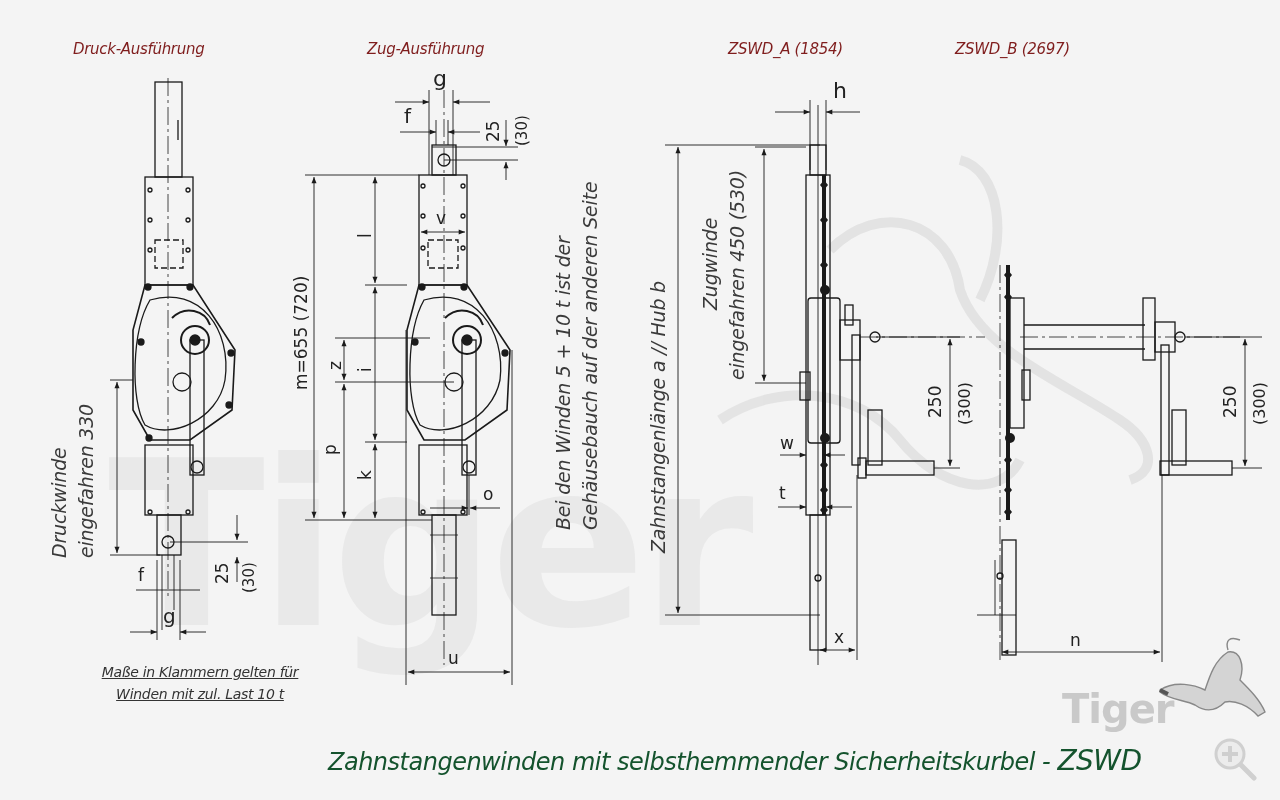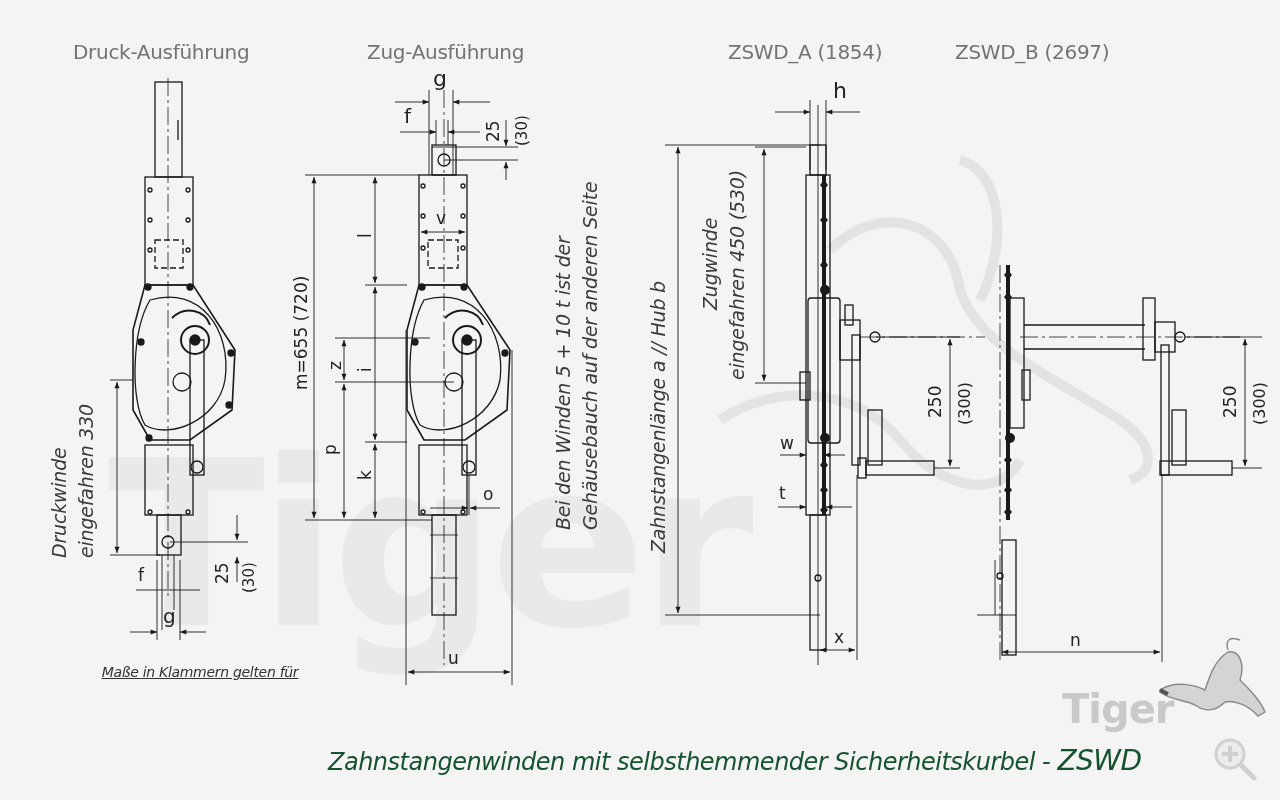--- a/index.html
+++ b/index.html
@@ -1,17 +1,17 @@
 <!DOCTYPE html>
 <html><head>
 <meta charset="utf-8">
 <style>
   html,body{margin:0;padding:0;}
   body{width:1280px;height:800px;background:#f4f4f4;position:relative;overflow:hidden;font-family:"DejaVu Sans",sans-serif;color:#333;}
-  .title{position:absolute;font-size:20px;color:#737373;white-space:nowrap;letter-spacing:-0.3px;}
+  .title{position:absolute;font-style:italic;font-size:15px;color:#7f1d1d;white-space:nowrap;letter-spacing:-0.3px;}
   .note{position:absolute;font-style:italic;font-size:14px;color:#333;text-align:center;line-height:22px;white-space:nowrap;letter-spacing:-0.3px;text-decoration:underline;}
   .vtext{position:absolute;font-style:italic;font-size:19px;color:#3a3a3a;white-space:nowrap;transform-origin:0 0;transform:rotate(-90deg);line-height:27px;letter-spacing:-0.2px;}
   .dim{position:absolute;font-size:17px;color:#222;white-space:nowrap;font-family:"DejaVu Sans",sans-serif;}
   .dimv{position:absolute;font-size:17px;color:#222;white-space:nowrap;transform-origin:0 0;transform:rotate(-90deg);}
   .caption{position:absolute;left:328px;top:744px;font-style:italic;font-size:24px;color:#14532d;white-space:nowrap;letter-spacing:-0.5px;}
   .caption b{font-size:28px;font-weight:normal;}
   svg{position:absolute;left:0;top:0;}
   .brand{position:absolute;left:1062px;top:686px;font-family:"DejaVu Sans",sans-serif;font-weight:bold;font-size:40px;color:#c9c9c9;letter-spacing:-1px;}
   .bgword{position:absolute;left:108px;top:412px;font-family:"DejaVu Sans",sans-serif;font-weight:bold;font-size:230px;color:#e9e9e9;letter-spacing:-6px;}
   .zoombtn{position:absolute;left:1212px;top:736px;width:46px;height:46px;cursor:pointer;}
@@ -306,20 +306,21 @@
 <div class="dim" style="left:834px;top:627px;">x</div>
 <div class="dimv" style="left:925px;top:418px;">250</div>
 <div class="dimv" style="left:955px;top:425px;font-size:16px;">(300)</div>
 
 <div class="dim" style="left:1070px;top:630px;">n</div>
 <div class="dimv" style="left:1220px;top:418px;">250</div>
 <div class="dimv" style="left:1250px;top:425px;font-size:16px;">(300)</div>
 
 <div class="note" style="left:76px;top:661px;width:248px;">
   <div>Maße in Klammern gelten für</div>
+  <div>Winden mit zul. Last 10 t</div>
 </div>
 
 <div class="brand">Tiger</div>
 
 <div class="caption">
   <span>Zahnstangenwinden mit selbsthemmender Sicherheitskurbel - </span><b>ZSWD</b>
 </div>
 
 <div class="zoombtn">
   <svg width="46" height="46" viewBox="0 0 46 46">

